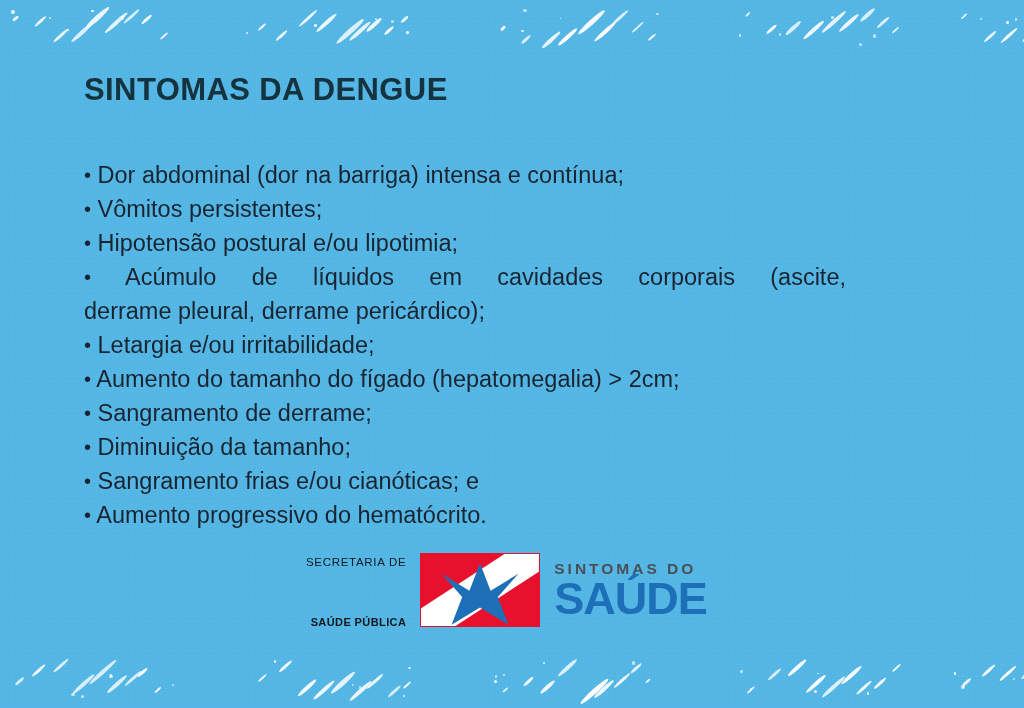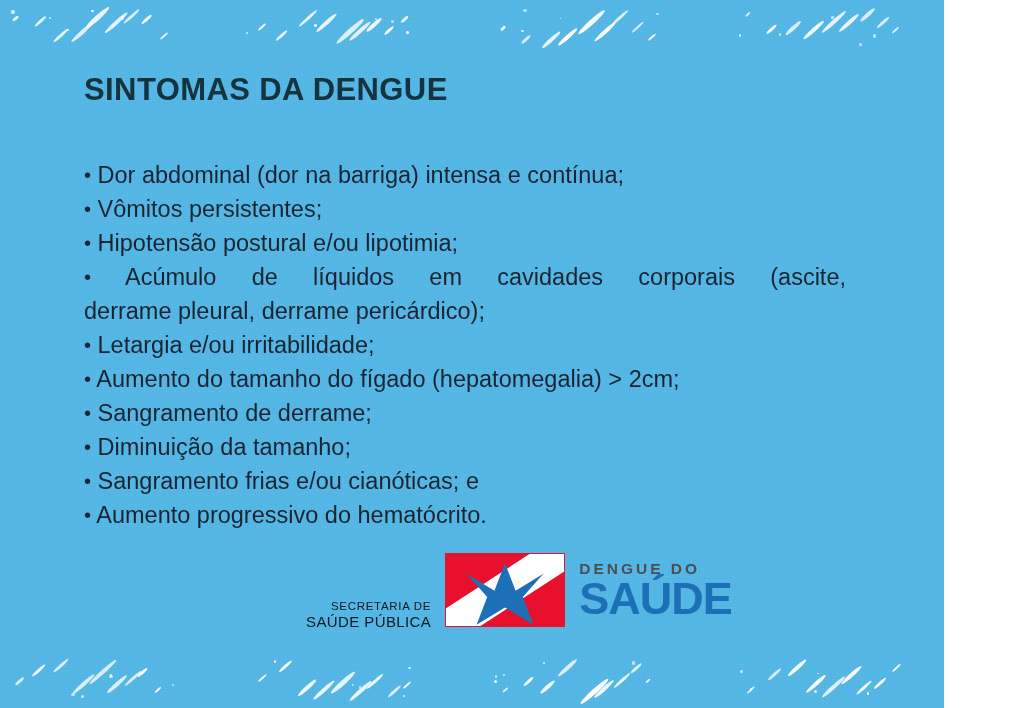--- a/index.html
+++ b/index.html
@@ -8,21 +8,21 @@
   }
   body {
     width: 1024px;
     height: 708px;
     overflow: hidden;
     font-family: "Liberation Sans", sans-serif;
   }
 
   #poster {
     position: relative;
-    width: 944px;
+    width: 1024px;
     height: 708px;
     background: #53b6e4;
     overflow: hidden;
   }
 
   
   #noise {
     position: absolute;
     inset: 0;
     pointer-events: none;
@@ -112,24 +112,25 @@
     margin-right: 14px;
     padding-bottom: 2px;
     align-self: flex-end;
   }
   #sesp-line1 {
     font-size: 11.5px;
     letter-spacing: .7px;
     line-height: 15px;
   }
   #sesp-line2 {
-    font-size: 15px;
-    font-weight: normal;
+    font-size: 11px;
+    font-weight: bold;
     letter-spacing: .4px;
     line-height: 16px;
+    margin-top: 44px;
   }
 
   #para-flag {
     width: 120px;
     height: 74px;
     flex: none;
   }
 
   #gov-text {
     margin-left: 14px;
@@ -354,19 +355,19 @@
 
     <svg id="para-flag" viewBox="0 0 120 74">
       <rect x="0" y="0" width="120" height="74" fill="#ffffff"></rect>
       <polygon points="0,0 0,56 86,0" fill="#e8112d"></polygon>
       <polygon points="120,74 120,18 34,74" fill="#e8112d"></polygon>
       <polygon points="60,11 70.6,43.6 98.4,23.4 77.8,50.8 112,50.8 77.8,50.8 88.4,83.4 60,63.2 31.6,83.4 42.2,50.8 8,50.8 42.2,50.8 21.6,23.4 49.4,43.6" fill="#1d70b8" transform="translate(0,-6) scale(1,0.85) translate(0,8)"></polygon>
       <rect x="0" y="0" width="120" height="74" fill="none" stroke="#e8112d" stroke-width="2"></rect>
     </svg>
 
     <div id="gov-text">
-      <div id="gov-line1">DENGUE DO</div>
+      <div id="gov-line1">SINTOMAS DO</div>
       <div id="gov-line2">SAÚDE</div>
     </div>
 
   </div>
 
 </div>
 
 </body></html>

